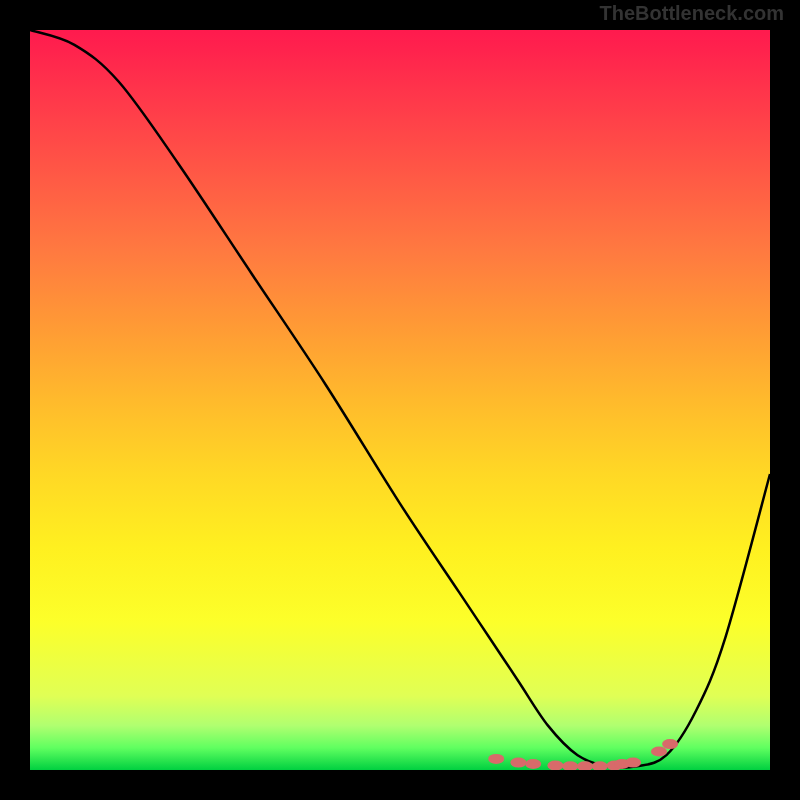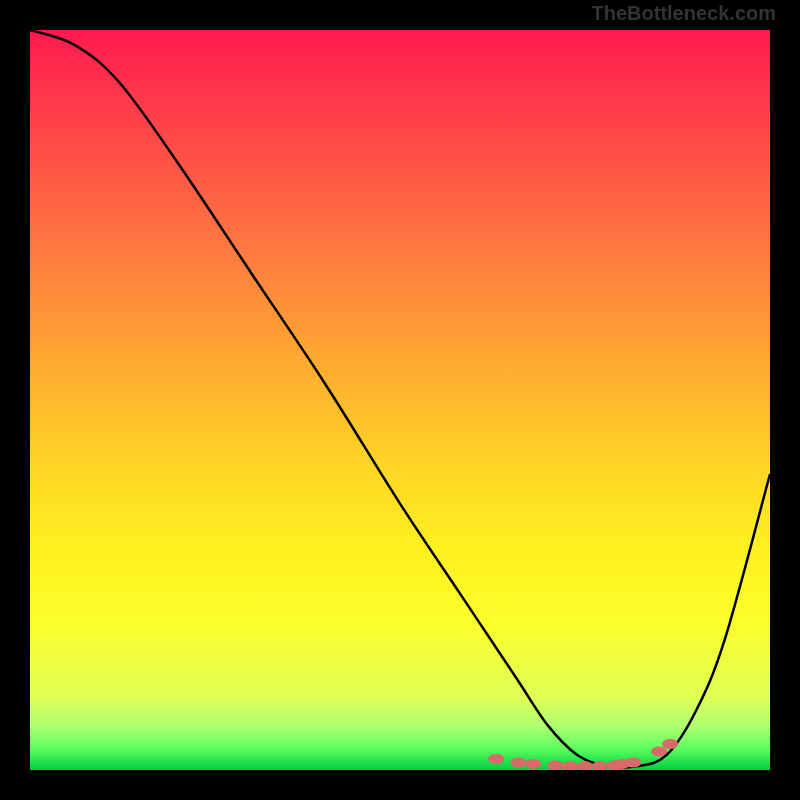--- a/index.html
+++ b/index.html
@@ -7,21 +7,21 @@
     padding: 0;
     background: #000;
     width: 800px;
     height: 800px;
     position: relative;
     font-family: Arial, sans-serif;
   }
   .watermark {
     position: absolute;
     top: 2px;
-    right: 24px;
+    right: 16px;
     color: #333;
     font-size: 20px;
     font-weight: bold;
     z-index: 10;
   }
   .chart-area {
     position: absolute;
     left: 30px;
     top: 30px;
     width: 740px;

